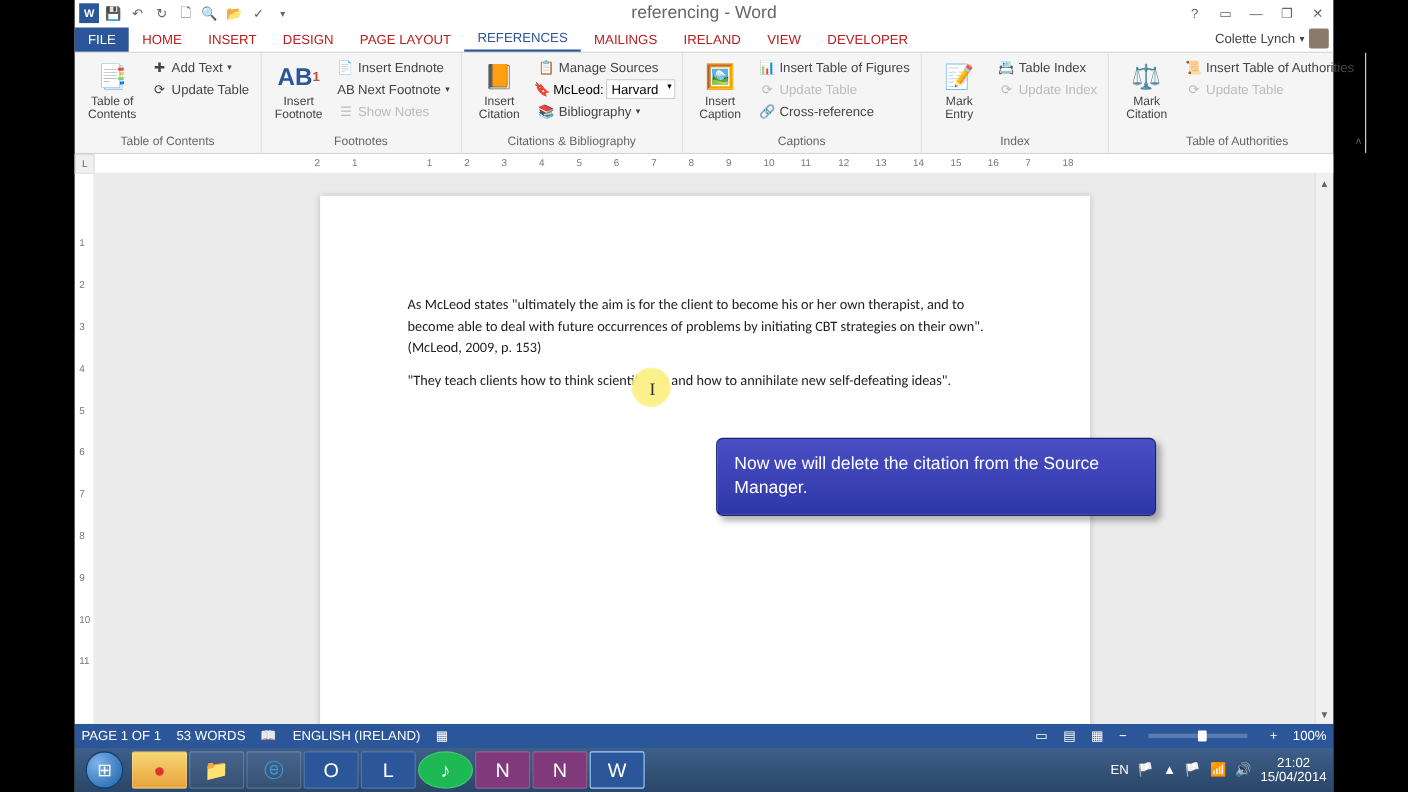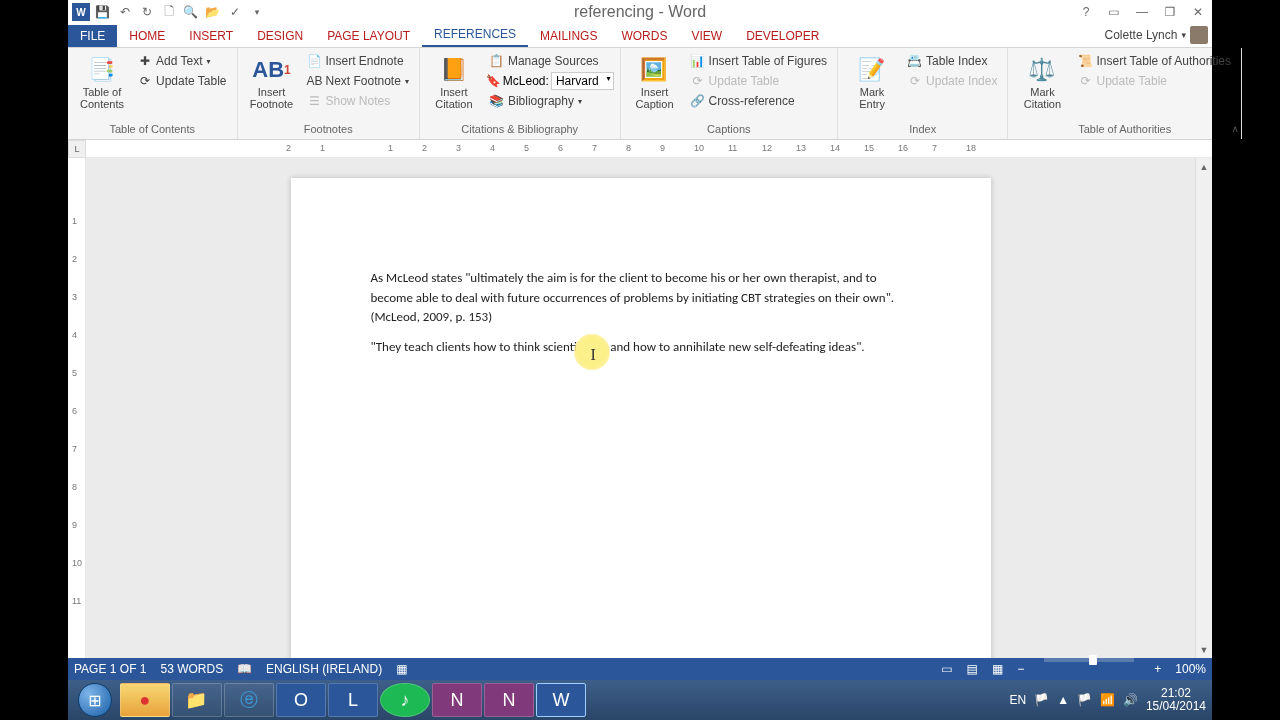--- a/index.html
+++ b/index.html
@@ -38,21 +38,21 @@
 .ruler-v{width:18px;background:#fff;border-right:1px solid #e8e8e8;position:relative}
 .ruler-v .vtick{position:absolute;left:4px;font-size:9px;color:#777}
 .scroll-area{flex:1;position:relative;display:flex;justify-content:center;padding-top:20px}
 .page{width:700px;height:950px;background:#fff;box-shadow:0 0 6px rgba(0,0,0,.2);padding:90px 80px;position:relative}
 .para{font-size:13px;line-height:1.5;color:#222;margin-bottom:10px;font-family:Calibri,sans-serif}
 .cursor-highlight{position:absolute;width:36px;height:36px;border-radius:50%;background:radial-gradient(circle,#fcf08a 0%,#fcf08a 60%,rgba(252,240,138,0) 100%);left:283px;top:156px;pointer-events:none}
 .text-cursor{position:absolute;left:300px;top:168px;color:#333;font-size:16px;font-family:serif}
 .callout{position:absolute;left:360px;top:220px;width:400px;background:linear-gradient(#4a4fc4,#2e37a8);border:1px solid #1a2070;border-radius:6px;padding:12px 16px;color:#fff;font-size:16px;line-height:1.4;box-shadow:4px 4px 6px rgba(0,0,0,.3)}
 .vscroll{width:17px;background:#f0f0f0;border-left:1px solid #ddd;position:relative}
 .vscroll .arrow{height:17px;display:flex;align-items:center;justify-content:center;color:#666;font-size:9px;cursor:pointer}
-.statusbar{height:22px;background:#2b579a;color:#fff;display:flex;font-size:11px;padding:0 6px;gap:14px}
+.statusbar{height:22px;background:#2b579a;color:#fff;display:flex;align-items:center;font-size:11px;padding:0 6px;gap:14px}
 .statusbar .spacer{flex:1}
 .status-item{display:flex;align-items:center;gap:4px}
 .zoom-slider{width:90px;height:4px;background:#5a7bb0;position:relative;margin:0 6px}
 .zoom-slider .thumb{position:absolute;left:50%;top:-3px;width:8px;height:10px;background:#fff;border-radius:1px}
 .taskbar{height:40px;background:linear-gradient(#3e5f8a,#2a4668);display:flex;align-items:center;padding:0 4px;gap:2px;position:relative}
 .start-btn{width:46px;height:36px;display:flex;align-items:center;justify-content:center}
 .start-orb{width:34px;height:34px;border-radius:50%;background:radial-gradient(circle at 30% 30%,#7db4e8,#1a5fa8);border:1px solid #0d3d6b;position:relative}
 .start-orb::after{content:"⊞";position:absolute;inset:0;display:flex;align-items:center;justify-content:center;color:#fff;font-size:16px}
 .task-btn{width:50px;height:34px;border:1px solid rgba(255,255,255,.2);border-radius:2px;display:flex;align-items:center;justify-content:center;font-size:18px;cursor:pointer;background:rgba(255,255,255,.05)}
 .tray{position:absolute;right:6px;display:flex;align-items:center;gap:8px;color:#fff;font-size:11px}
@@ -86,21 +86,21 @@
   </div>
 
   <div class="tabs">
     <div class="tab file">FILE</div>
     <div class="tab">HOME</div>
     <div class="tab">INSERT</div>
     <div class="tab">DESIGN</div>
     <div class="tab">PAGE LAYOUT</div>
     <div class="tab active">REFERENCES</div>
     <div class="tab">MAILINGS</div>
-    <div class="tab">WORDS</div>
+    <div class="tab">IRELAND</div>
     <div class="tab">VIEW</div>
     <div class="tab">DEVELOPER</div>
     <div class="user-area">
       <span>Colette Lynch</span>
       <span style="font-size:9px">▾</span>
       <div class="avatar"></div>
     </div>
   </div>
 
   <div class="ribbon">
@@ -286,20 +286,21 @@
         <span class="vtick" style="top: 362px;">9</span>
         <span class="vtick" style="top: 400px;">10</span>
         <span class="vtick" style="top: 438px;">11</span>
       </div>
     <div class="scroll-area">
       <div class="page">
         <p class="para">As McLeod states "ultimately the aim is for the client to become his or her own therapist, and to become able to deal with future occurrences of problems by initiating CBT strategies on their own". (McLeod, 2009, p. 153)</p>
         <p class="para">"They teach clients how to think scientifically and how to annihilate new self-defeating ideas".</p>
         <div class="cursor-highlight"></div>
         <div class="text-cursor">I</div>
+        <div class="callout">Now we will delete the citation from the Source Manager.</div>
       </div>
     </div>
     <div class="vscroll">
       <div class="arrow">▲</div>
       <div style="flex:1"></div>
       <div class="arrow" style="position:absolute;bottom:0;width:100%">▼</div>
     </div>
   </div>
 
   <div class="statusbar">

